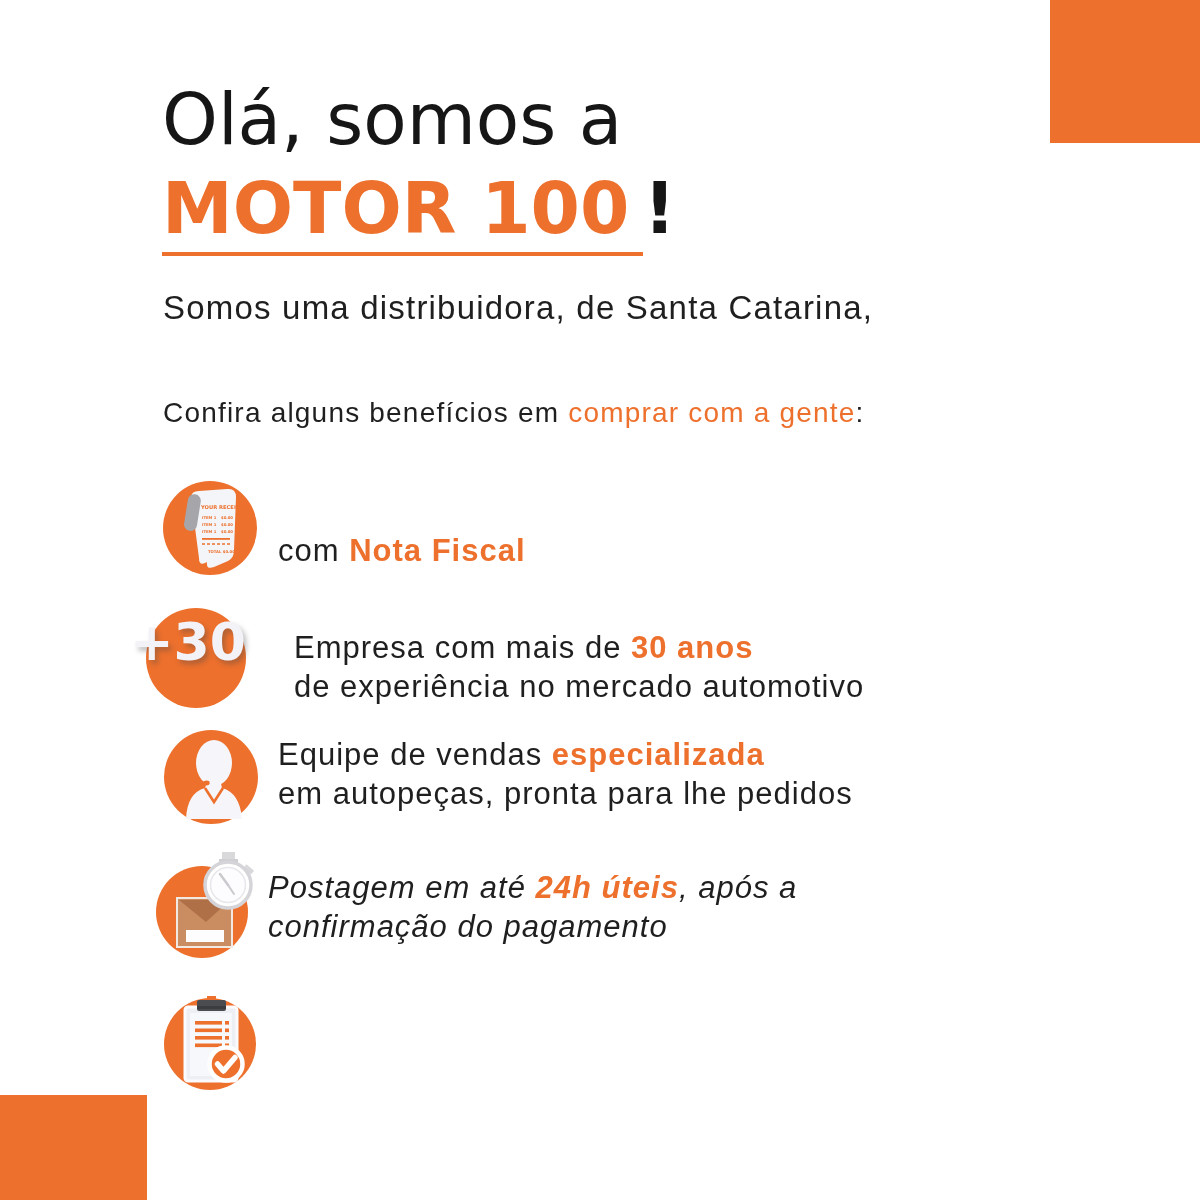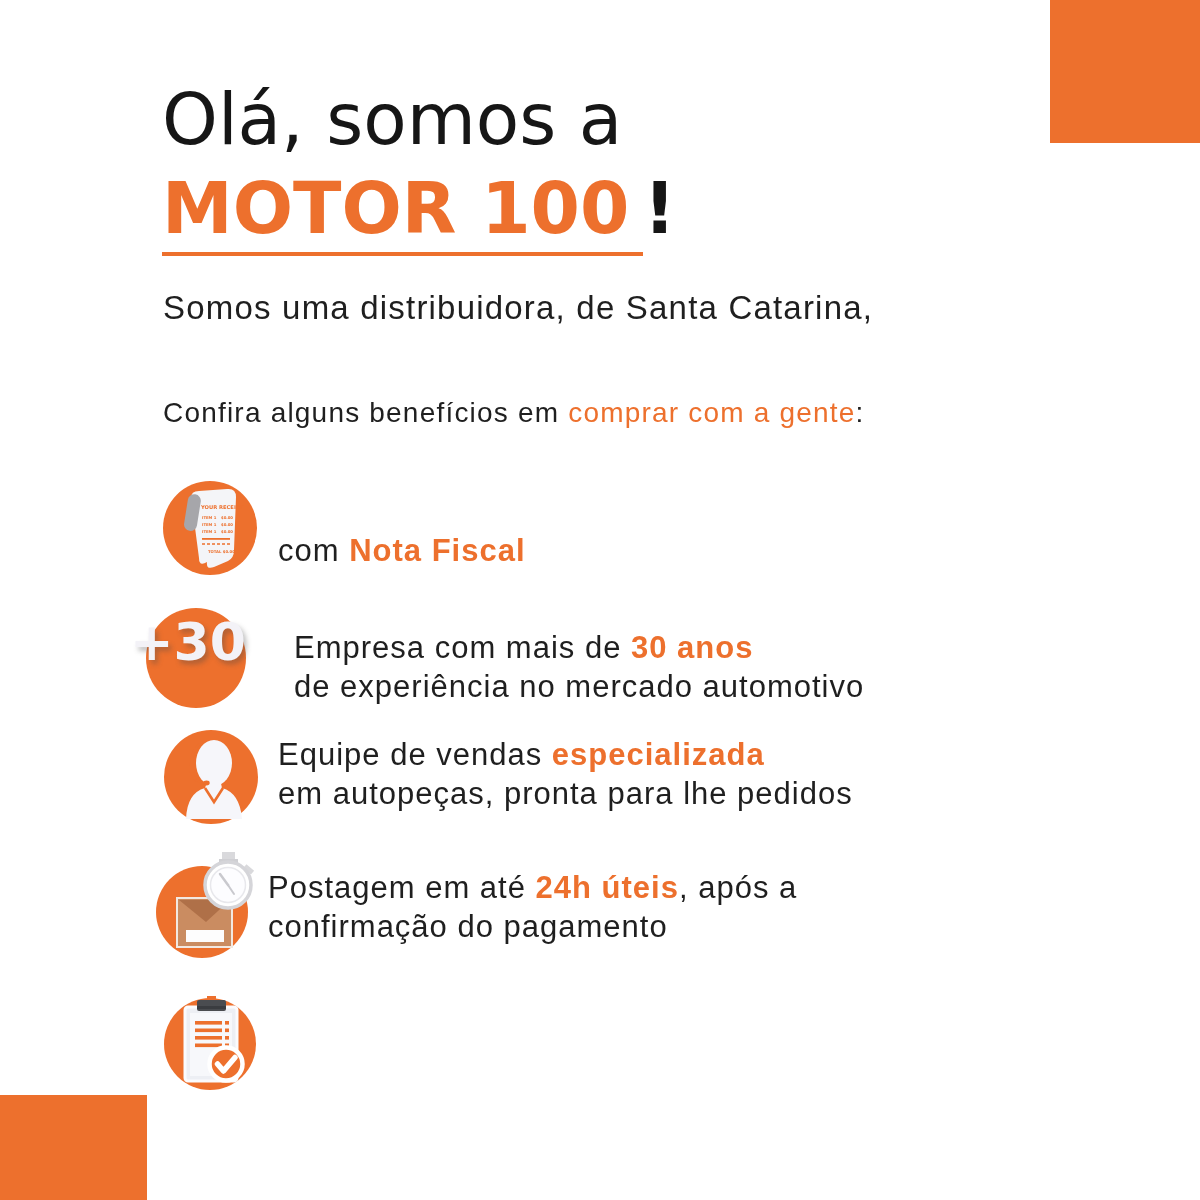--- a/index.html
+++ b/index.html
@@ -47,21 +47,21 @@
   .hl{color:var(--accent);font-weight:bold;}
 
   .btext{
     position:absolute;
     font-size:31px;line-height:39px;letter-spacing:1px;
     color:var(--ink);white-space:pre-wrap;
   }
   .bt1{left:278px;top:492px;}
   .bt2{left:270px;top:628px;margin-left:24px;}
   .bt3{left:278px;top:735px;}
-  .bt4{left:268px;top:868px;}
+  .bt4{left:268px;top:868px;font-style:italic;}
   .bt5{left:268px;top:1012px;}
 
   .bicon{position:absolute;}
   .ic1{left:160px;top:478px;width:100px;height:100px;}
   .ic3{left:161px;top:727px;width:100px;height:100px;}
   .ic4{left:150px;top:843px;width:110px;height:118px;}
   .ic5{left:160px;top:980px;width:100px;height:116px;}
 
   .badge30{position:absolute;left:146px;top:608px;width:130px;height:104px;}
   .badge30-circle{

